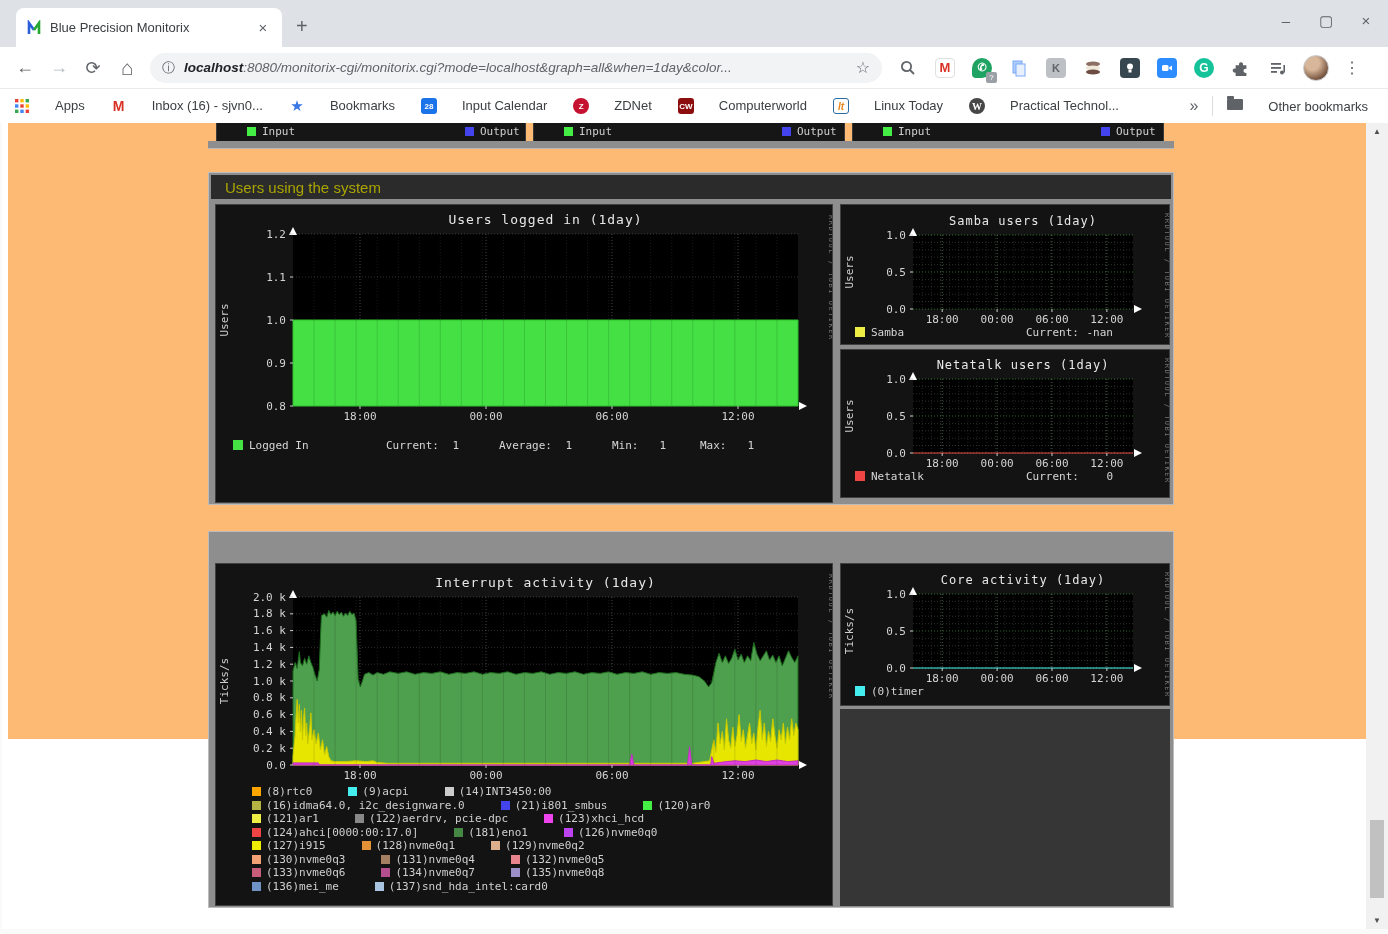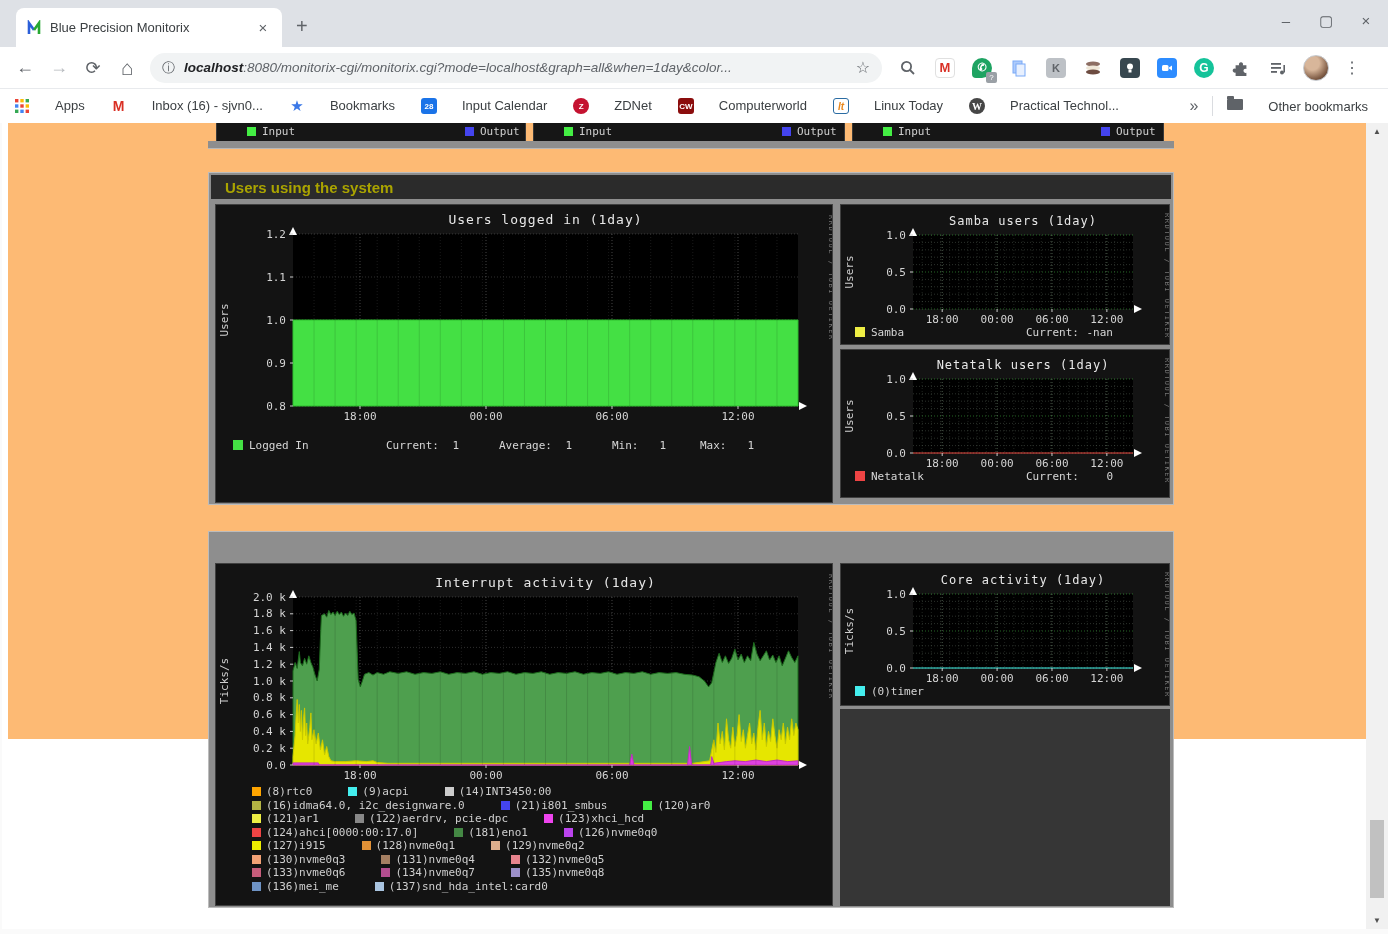--- a/index.html
+++ b/index.html
@@ -52,21 +52,21 @@
     border-right:1px solid #3a3a3a; }
   .mini-legend { position:absolute; top:2px; display:flex; align-items:center; gap:6px;
     font-family:"DejaVu Sans Mono", monospace; font-size:11px; color:#cfcfcf; }
   .lsq { width:9px; height:9px; display:inline-block; }
   .topstrip-bottom { position:absolute; left:200px; top:18px; width:966px; height:8px; background:#8e8e8e;
     border-bottom:1px solid #b8b8b8; }
 
   .section { position:absolute; left:200px; width:966px; background:#8e8e8e; border:1px solid #bcbcbc; }
   .section-header { position:absolute; left:2px; top:2px; right:2px; height:24px; background:#2b2b2b;
     display:flex; align-items:center; padding-left:14px; }
-  .section-title { color:#aaa400; font-weight:bold; font-size:15px; }
+  .section-title { color:#aaa400; font-weight:normal; font-size:15px; }
   .panel { position:absolute; background:#131313; border:1px solid #404040; overflow:hidden; }
   .filler { position:absolute; background:#363636; }
 
   .int-legend { position:absolute; left:16px; top:221px; font-family:"DejaVu Sans Mono", monospace;
     font-size:11px; color:#cfcfcf; }
   .int-row { display:flex; align-items:center; height:13.5px; }
   .int-item { display:flex; align-items:center; margin-right:16px; white-space:nowrap;padding-left:20px; }
   .int-item .lsq { margin-right:5px; flex:0 0 auto; }
 
   

